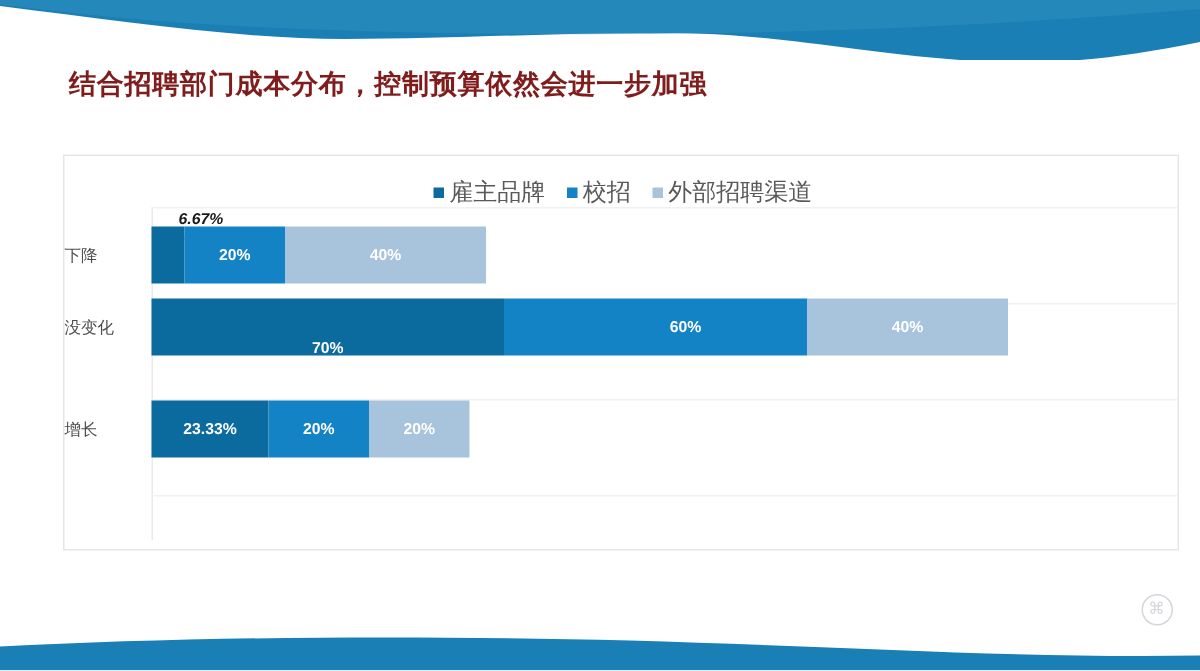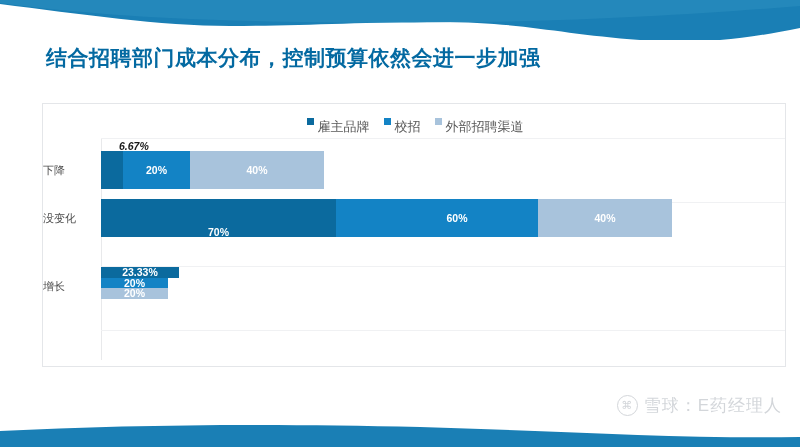--- a/index.html
+++ b/index.html
@@ -31,23 +31,23 @@
     width: 800px;
     height: 26px;
     overflow: hidden;
   }
 
   
   .slide-title {
     position: absolute;
     left: 46px;
     top: 44px;
-    font-size: 21px;
+    font-size: 18px;
     font-weight: bold;
-    color: #0369a1;
+    color: #7f1d1d;
     letter-spacing: 0.5px;
     white-space: nowrap;
   }
 
   
   .chart-frame {
     position: absolute;
     left: 42px;
     top: 103px;
     width: 744px;
@@ -63,23 +63,23 @@
     left: 0;
     top: 14px;
     width: 744px;
     display: flex;
     justify-content: center;
     align-items: center;
     gap: 14px;
   }
   .legend-item {
     display: flex;
-    align-items: flex-start;
+    align-items: center;
     gap: 4px;
-    font-size: 13px;
+    font-size: 16px;
     color: #595959;
     white-space: nowrap;
   }
   .legend-swatch {
     width: 7px;
     height: 7px;
     display: inline-block;
     flex: 0 0 auto;
   }
 
@@ -267,41 +267,40 @@
           <div class="seg" style="width:134px; background:#A8C3DC;">
             <span class="seg-label">40%</span>
           </div>
         </div>
       </div>
     </div>
 
     <div class="cat-row" style="top:116px">
       <div class="cat-label">增长</div>
       <div class="bar-track">
-        <div class="bar" style="left:0px;flex-direction:column;">
+        <div class="bar" style="left:0px;">
           <div class="seg" style="width:78px; background:#0B6A9E;">
             <span class="seg-label">23.33%</span>
           </div>
           <div class="seg" style="width:67px; background:#1383C5;">
             <span class="seg-label">20%</span>
           </div>
           <div class="seg" style="width:67px; background:#A8C3DC;">
             <span class="seg-label">20%</span>
           </div>
         </div>
       </div>
     </div>
 
   </div>
 </div>
 
 <div class="watermark">
   <span class="wm-logo">
     <span>⌘</span>
   </span>
-  <span>雪球：E药经理人</span>
 </div>
 
 <div class="bottom-wave">
   <svg width="800" height="26" viewBox="0 0 800 26" preserveAspectRatio="none">
     <path d="M0,10 C120,4 260,2 420,6 C560,10 680,18 800,16 L800,26 L0,26 Z" fill="#1A7FB5"></path>
   </svg>
 </div>
 
 </body></html>

